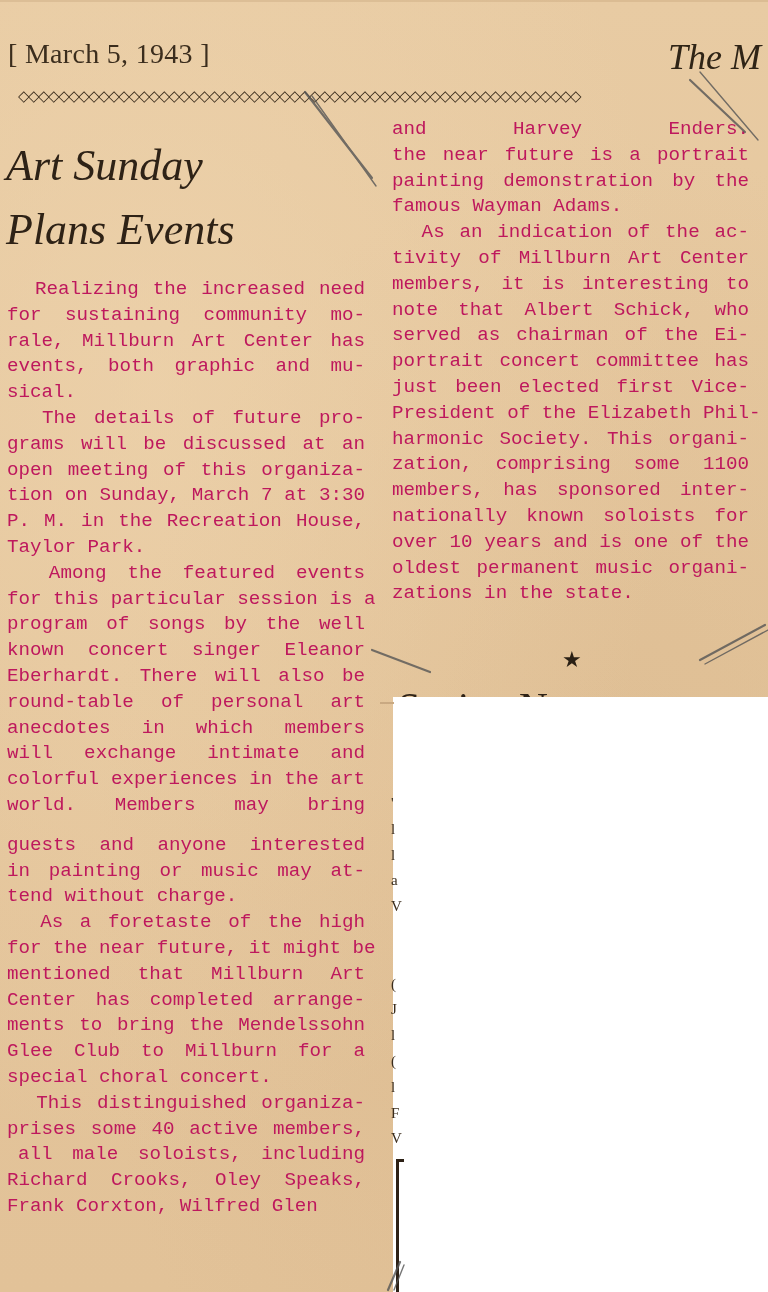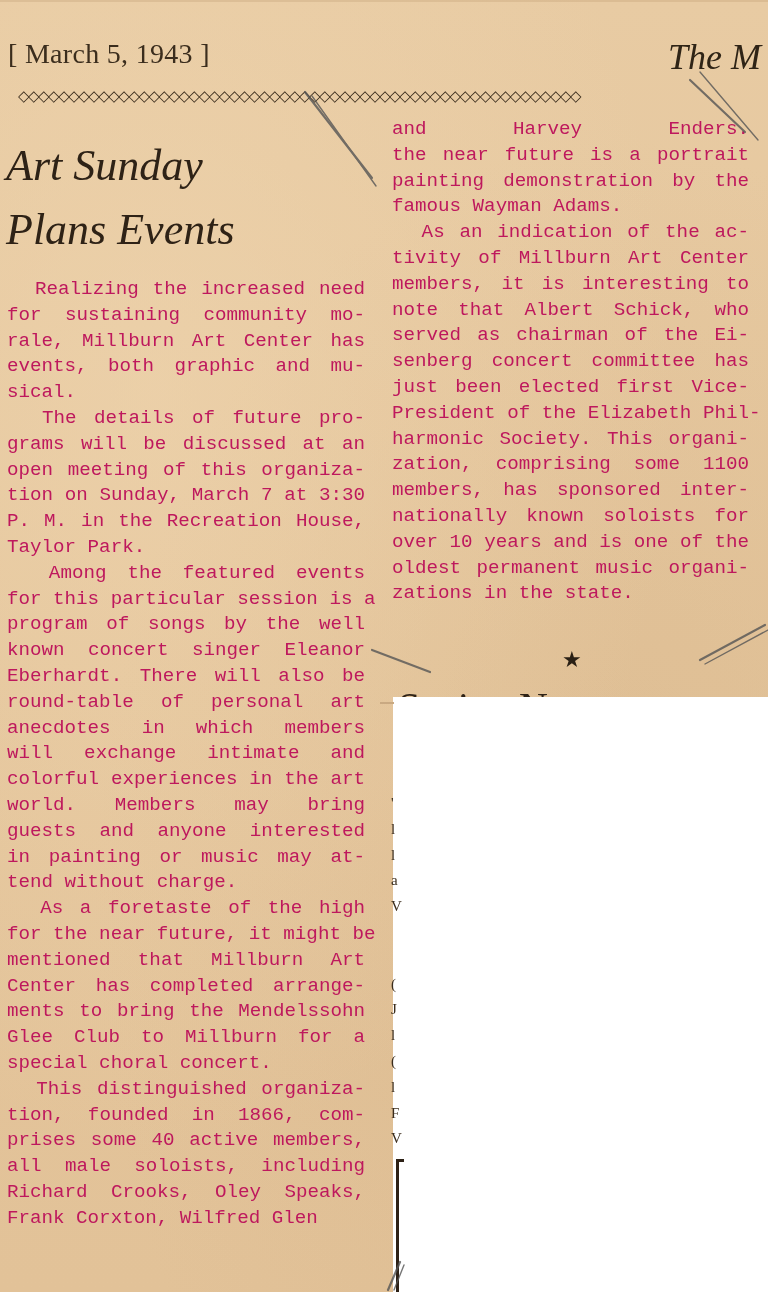--- a/index.html
+++ b/index.html
@@ -92,48 +92,47 @@
     <span class="line" style="white-space: pre;">  Among the featured events</span>
     <span class="line" style="white-space: pre;">for this particular session is a</span>
     <span class="line" style="white-space: pre;">program of songs by the well</span>
     <span class="line" style="white-space: pre;">known concert singer Eleanor</span>
     <span class="line" style="white-space: pre;">Eberhardt. There will also be</span>
     <span class="line" style="white-space: pre;">round-table of personal art</span>
     <span class="line" style="white-space: pre;">anecdotes in which members</span>
     <span class="line" style="white-space: pre;">will exchange intimate and</span>
     <span class="line" style="white-space: pre;">colorful experiences in the art</span>
     <span class="line" style="white-space: pre;">world. Members may bring</span>
-    <span class="line" style="white-space: pre;">guests and anyone interested</span>
+    <span class="line" style="white-space: pre; margin-top: 14px;">guests and anyone interested</span>
     <span class="line" style="white-space: pre;">in painting or music may at-</span>
     <span class="line last" style="white-space: pre;">tend without charge.</span>
     <span class="line" style="white-space: pre;">  As a foretaste of the high</span>
     <span class="line" style="white-space: pre;">for the near future, it might be</span>
     <span class="line" style="white-space: pre;">mentioned that Millburn Art</span>
     <span class="line" style="white-space: pre;">Center has completed arrange-</span>
     <span class="line" style="white-space: pre;">ments to bring the Mendelssohn</span>
     <span class="line" style="white-space: pre;">Glee Club to Millburn for a</span>
     <span class="line last" style="white-space: pre;">special choral concert.</span>
     <span class="line" style="white-space: pre;">  This distinguished organiza-</span>
-    <span class="line" style="white-space: pre;">tion, founded in 1866, com-</span>
     <span class="line" style="white-space: pre;">prises some 40 active members,</span>
-    <span class="line" style="white-space: pre;">all male soloists, including</span>
+    <span class="line" style="white-space: pre; margin-left: 11px;">all male soloists, including</span>
     <span class="line" style="white-space: pre;">Richard Crooks, Oley Speaks,</span>
     <span class="line last" style="white-space: pre;">Frank Corxton, Wilfred Glen</span>
   </div>
 <div class="col col2" id="col2">
     <span class="line" style="white-space: pre;">and Harvey Enders.</span>
     <span class="line" style="white-space: pre;">the near future is a portrait</span>
     <span class="line" style="white-space: pre;">painting demonstration by the</span>
     <span class="line last" style="white-space: pre;">famous Wayman Adams.</span>
     <span class="line" style="white-space: pre;">  As an indication of the ac-</span>
     <span class="line" style="white-space: pre;">tivity of Millburn Art Center</span>
     <span class="line" style="white-space: pre;">members, it is interesting to</span>
     <span class="line" style="white-space: pre;">note that Albert Schick, who</span>
     <span class="line" style="white-space: pre;">served as chairman of the Ei-</span>
-    <span class="line" style="white-space: pre;">senberg concert committee has</span>
+    <span class="line" style="white-space: pre;">portrait concert committee has</span>
     <span class="line" style="white-space: pre;">just been elected first Vice-</span>
     <span class="line" style="white-space: pre;">President of the Elizabeth Phil-</span>
     <span class="line" style="white-space: pre;">harmonic Society. This organi-</span>
     <span class="line" style="white-space: pre;">zation, comprising some 1100</span>
     <span class="line" style="white-space: pre;">members, has sponsored inter-</span>
     <span class="line" style="white-space: pre;">nationally known soloists for</span>
     <span class="line" style="white-space: pre;">over 10 years and is one of the</span>
     <span class="line" style="white-space: pre;">oldest permanent music organi-</span>
     <span class="line last" style="white-space: pre;">zations in the state.</span>
   </div>

